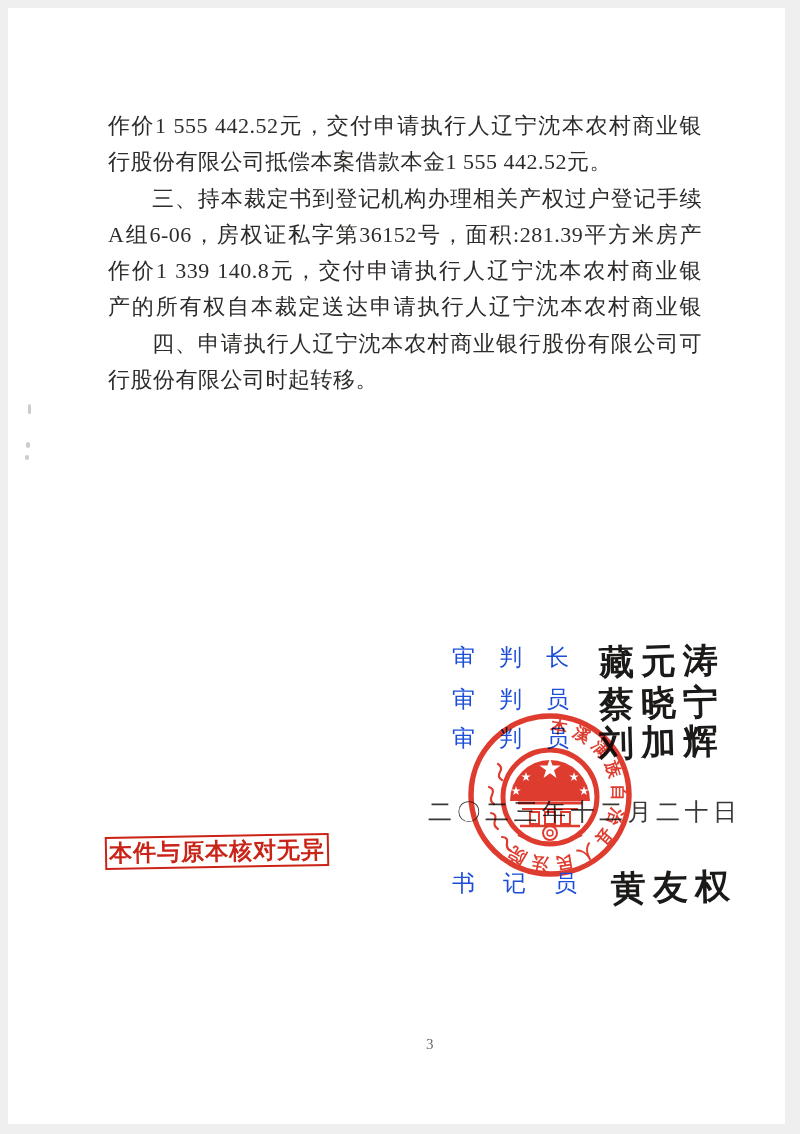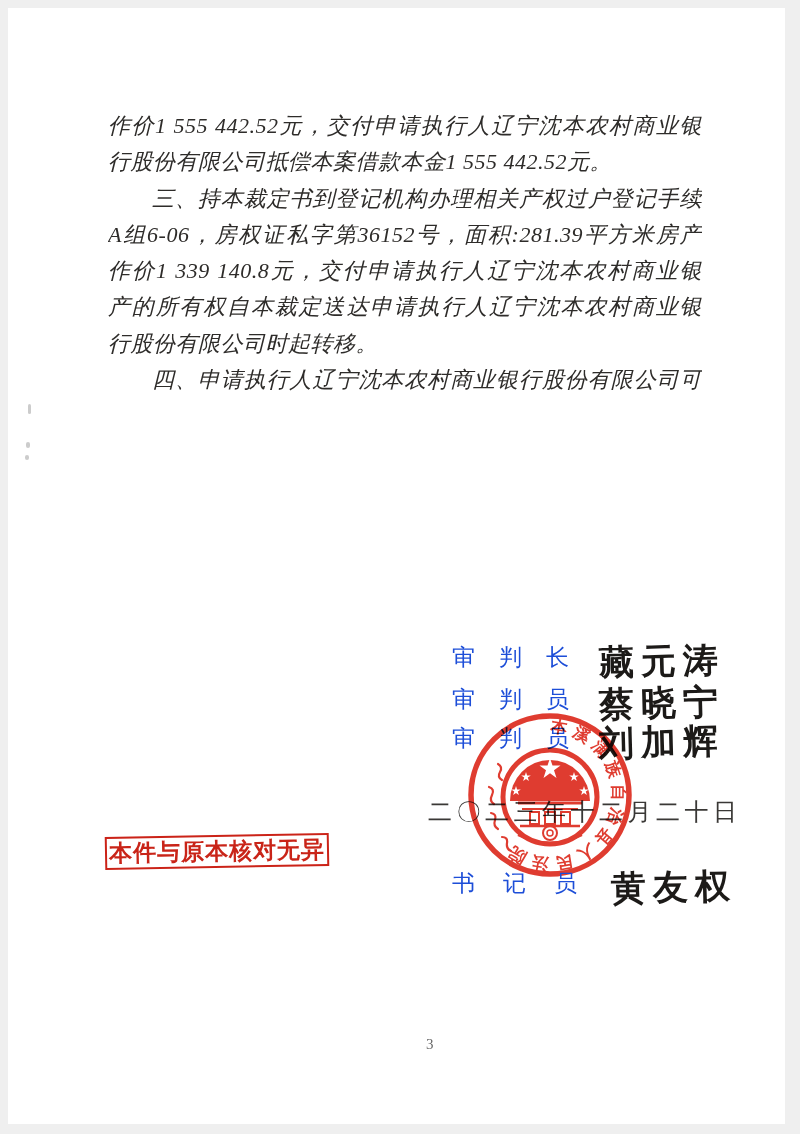--- a/index.html
+++ b/index.html
@@ -16,21 +16,20 @@
     width: 777px; height: 1116px;
     background: #ffffff;
   }
   
   .body-text {
     position: absolute;
     left: 100px; top: 100px;
     width: 594px;
     color: #2e2c2a;
     font-size: 22px;
-    font-style: italic;
   }
   .line {
     height: 36.3px;
     line-height: 36.3px;
     white-space: nowrap;
     text-align: justify;
     letter-spacing: 0.5px;
   }
   .line.fill { text-align-last: justify; white-space: normal; overflow: hidden; }
   .line.end  { text-align-last: left; }
@@ -103,22 +102,22 @@
 
 <div class="page">
 
   <div class="body-text">
     <div class="line fill">作价1 555 442.52元，交付申请执行人辽宁沈本农村商业银</div>
     <div class="line end">行股份有限公司抵偿本案借款本金1 555 442.52元。</div>
     <div class="line fill indent">三、持本裁定书到登记机构办理相关产权过户登记手续</div>
     <div class="line fill">A组6-06，房权证私字第36152号，面积:281.39平方米房产</div>
     <div class="line fill">作价1 339 140.8元，交付申请执行人辽宁沈本农村商业银</div>
     <div class="line fill">产的所有权自本裁定送达申请执行人辽宁沈本农村商业银</div>
+    <div class="line fill indent">四、申请执行人辽宁沈本农村商业银行股份有限公司可</div>
     <div class="line end">行股份有限公司时起转移。</div>
-    <div class="line fill indent">四、申请执行人辽宁沈本农村商业银行股份有限公司可</div>
   </div>
 
   <div class="sig-row" style="top:630px;">
     <span class="sig-label">审判长</span>
     <span class="sig-name">藏元涛</span>
   </div>
   <div class="sig-row" style="top:672px;">
     <span class="sig-label">审判员</span>
     <span class="sig-name">蔡晓宁</span>
   </div>

